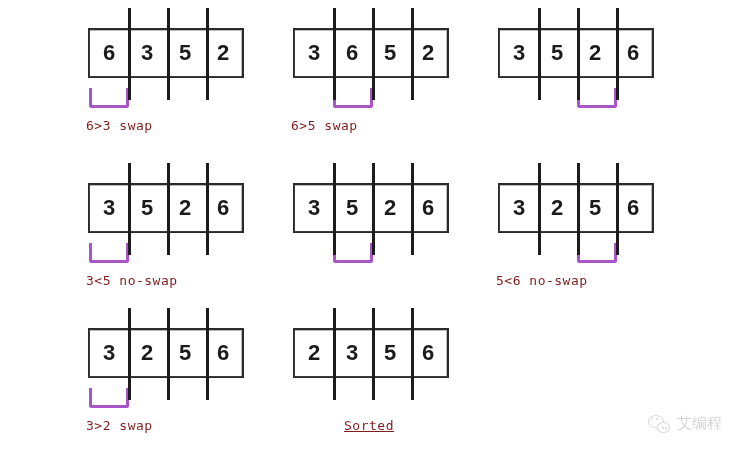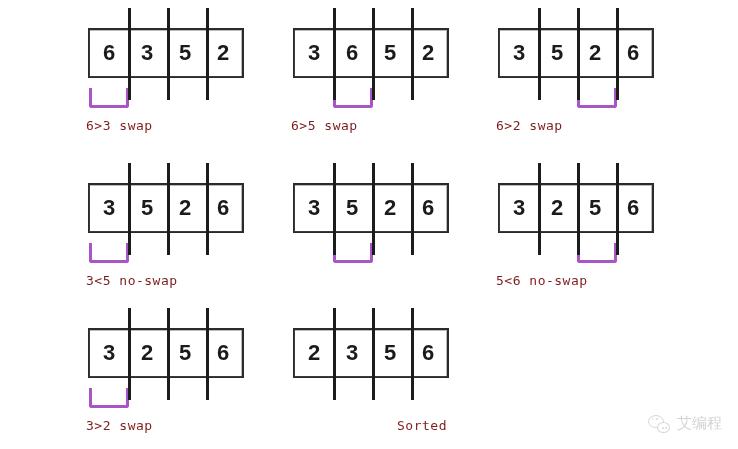--- a/index.html
+++ b/index.html
@@ -103,22 +103,23 @@
   
   .caption {
     margin-top: 6px;
     font-family: "DejaVu Sans Mono", monospace;
     font-size: 13px;
     color: #7f1d1d;
     white-space: nowrap;
     letter-spacing: 0.5px;
   }
   .caption.centered {
-    text-align: right;
+    text-align: center;
     width: 156px;
+    text-decoration: underline;
   }
 
   
   .watermark {
     position: absolute;
     right: 16px;
     bottom: 16px;
     display: flex;
     align-items: center;
     gap: 7px;
@@ -215,21 +216,20 @@
         <div class="cells">
           <div class="cell">3</div>
           <div class="cell">5</div>
           <div class="cell">2</div>
           <div class="cell">6</div>
         </div>
       </div>
       <div class="bracket-wrap">
         <div class="bracket p3"></div>
       </div>
-      <div class="caption">6&gt;2 swap</div>
     </div>
     <div class="step" style="left: 86px; top: 183px;">
       <div class="array-box">
         <div class="divider d1"></div>
         <div class="divider d2"></div>
         <div class="divider d3"></div>
         <div class="cells">
           <div class="cell">3</div>
           <div class="cell">5</div>
           <div class="cell">2</div>

